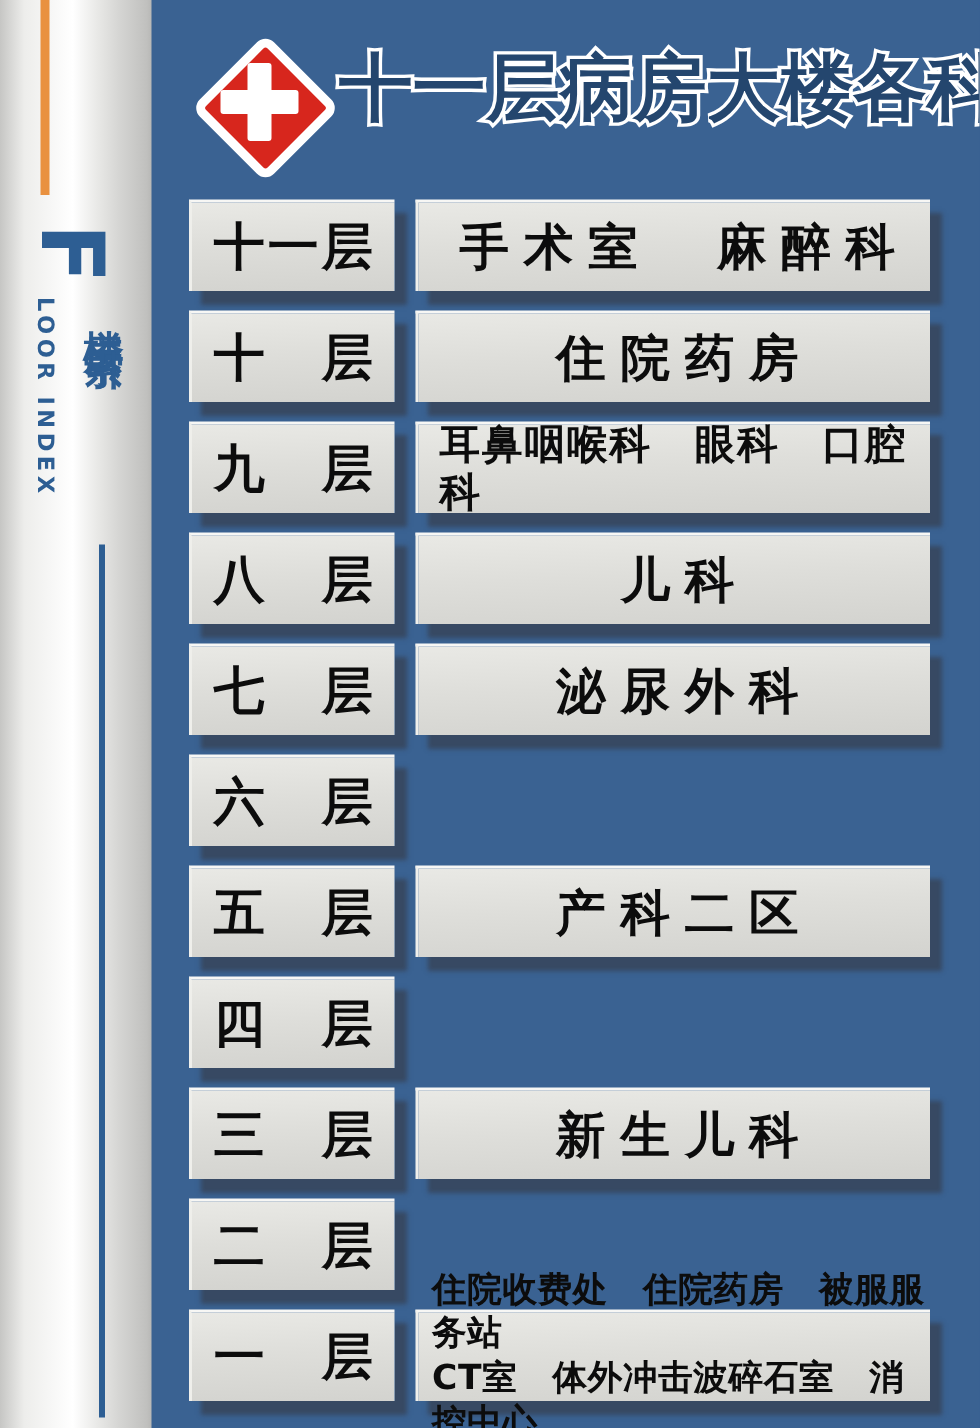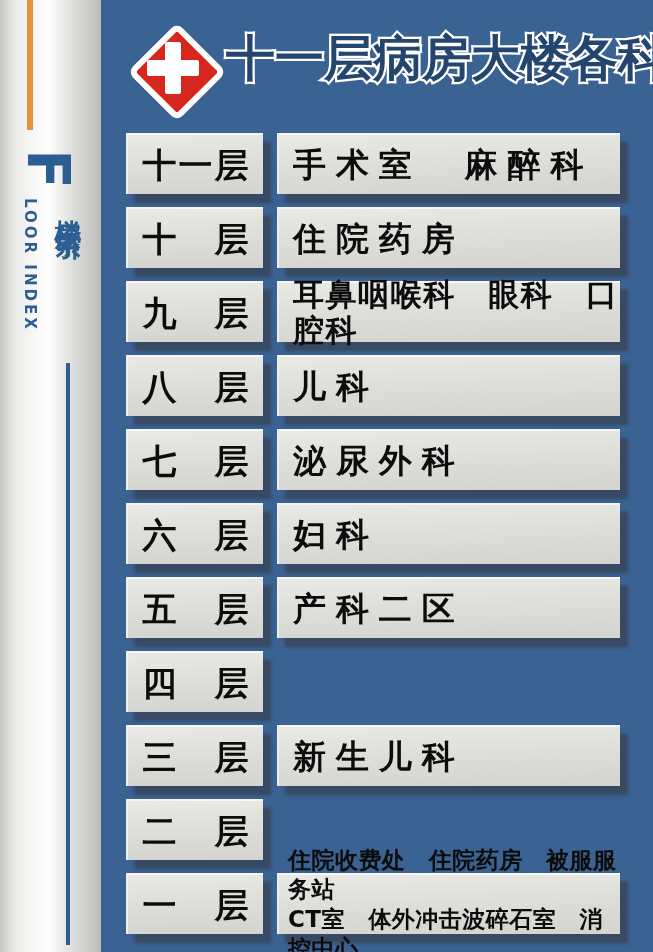--- a/index.html
+++ b/index.html
@@ -59,26 +59,26 @@
     background:linear-gradient(178deg,#e9e9e5 0%,#dededa 45%,#d3d3cf 100%);
     border-top:2px solid #f7f7f5;border-left:2px solid #efefeb;
     box-shadow:8px 9px 3px rgba(52,52,60,0.55);
     box-sizing:border-box;display:flex;align-items:center;
   }
   .floor-cell{width:137px;margin-right:14px;justify-content:center;}
   .floor-label{
     display:flex;justify-content:space-between;width:106px;
     font-size:34px;font-weight:bold;color:#0c0c0c;line-height:1;
   }
-  .dept-cell{flex:1;padding-left:14px;}
+  .dept-cell{flex:1;padding-left:14px;justify-content:center;}
   .dept-text{
     font-size:33px;font-weight:bold;color:#0c0c0c;line-height:1.15;
     letter-spacing:0.30em;white-space:pre-line;
   }
-  .row--tight .dept-text{font-size:31px;letter-spacing:0.05em;}
+  .row--tight .dept-text{font-size:27px;letter-spacing:0.05em;}
   .row--dense .dept-cell{padding-left:9px;}
   .row--dense .dept-text{font-size:23px;letter-spacing:0.02em;line-height:1.27;}
 </style>
 </head>
 <body>
 
 <div class="board">
 
   <div class="sidebar">
     <div class="orange-line"></div>
@@ -160,23 +160,20 @@
       </div>
     </div>
 
     <div class="dir-row">
       <div class="cell floor-cell">
         <span class="floor-label">
             <span>六</span>
             <span>层</span>
           </span>
       </div>
-      <div class="cell dept-cell">
-        <span class="dept-text">妇科</span>
-      </div>
     </div>
 
     <div class="dir-row">
       <div class="cell floor-cell">
         <span class="floor-label">
             <span>五</span>
             <span>层</span>
           </span>
       </div>
       <div class="cell dept-cell">

